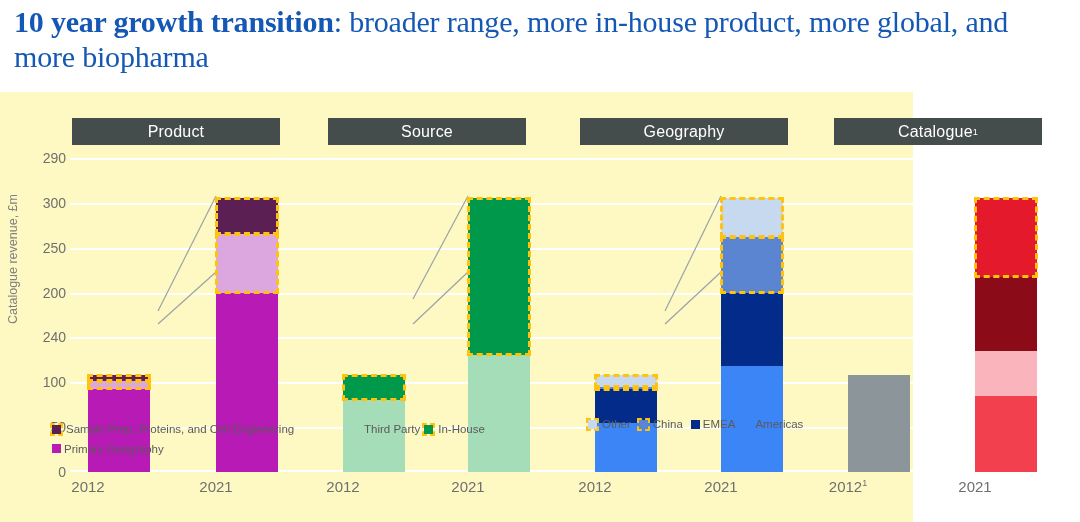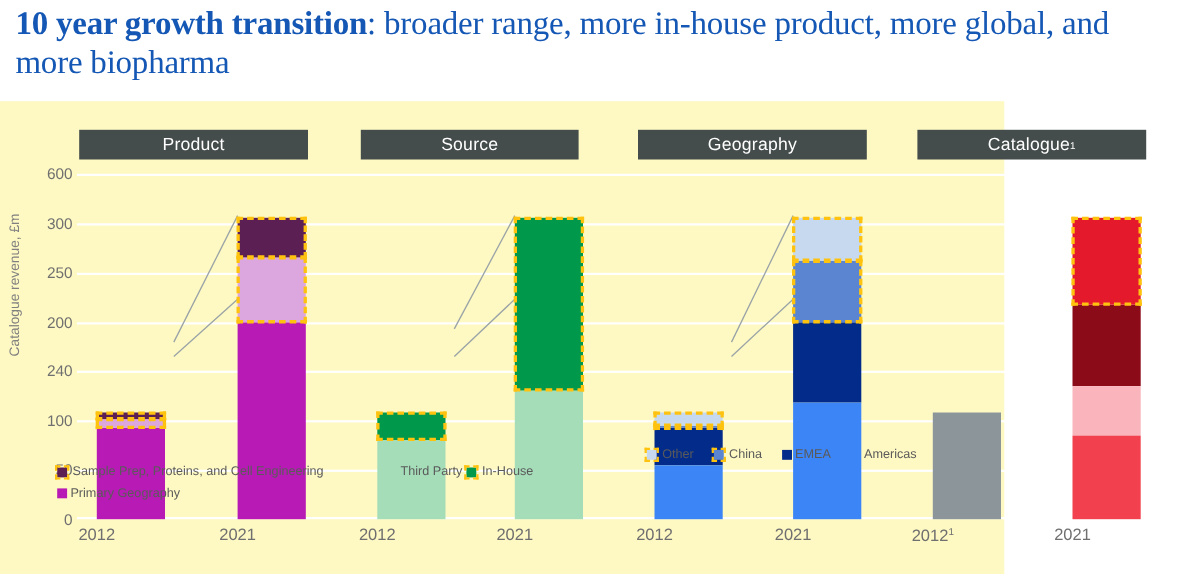--- a/index.html
+++ b/index.html
@@ -116,21 +116,21 @@
       <span>Geography</span>
     </div>
     <div class="panel-header" style="left:834px; top:26px; width:208px;">
       <span>Catalogue</span>
         <sup>1</sup>
     </div>
 
     <div class="ylabel">Catalogue revenue, £m</div>
 
     <div class="yticks-wrap">
-      <div class="ytick" style="top:0px;">600</div>
+      <div class="ytick" style="top:0px;">290</div>
       <div class="ytick" style="top:44.86px;">300</div>
       <div class="ytick" style="top:89.71px;">250</div>
       <div class="ytick" style="top:134.57px;">200</div>
       <div class="ytick" style="top:179.43px;">240</div>
       <div class="ytick" style="top:224.29px;">100</div>
       <div class="ytick" style="top:269.14px;">50</div>
       <div class="ytick" style="top:314px;">0</div>
     </div>
 
     <div class="plot">
@@ -243,21 +243,21 @@
       <div class="legend-row">
         <span class="swatch" style="background:#a5ddb9;"></span>
         <span class="legend-text">Third Party</span>
       </div>
       <div class="legend-row">
         <span class="swatch hl" style="background:#00984a;"></span>
         <span class="legend-text">In-House</span>
       </div>
     </div>
 
-    <div class="legend legend-inline" style="left:588px; top:315px; gap:18px;">
+    <div class="legend legend-inline" style="left:588px; top:326px; gap:8px;">
       <div class="legend-row">
         <span class="swatch hl" style="background:#c7d9ee;"></span>
         <span class="legend-text">Other</span>
       </div>
       <div class="legend-row">
         <span class="swatch hl" style="background:#5b85d0;"></span>
         <span class="legend-text">China</span>
       </div>
       <div class="legend-row">
         <span class="swatch" style="background:#032c8a;"></span>

